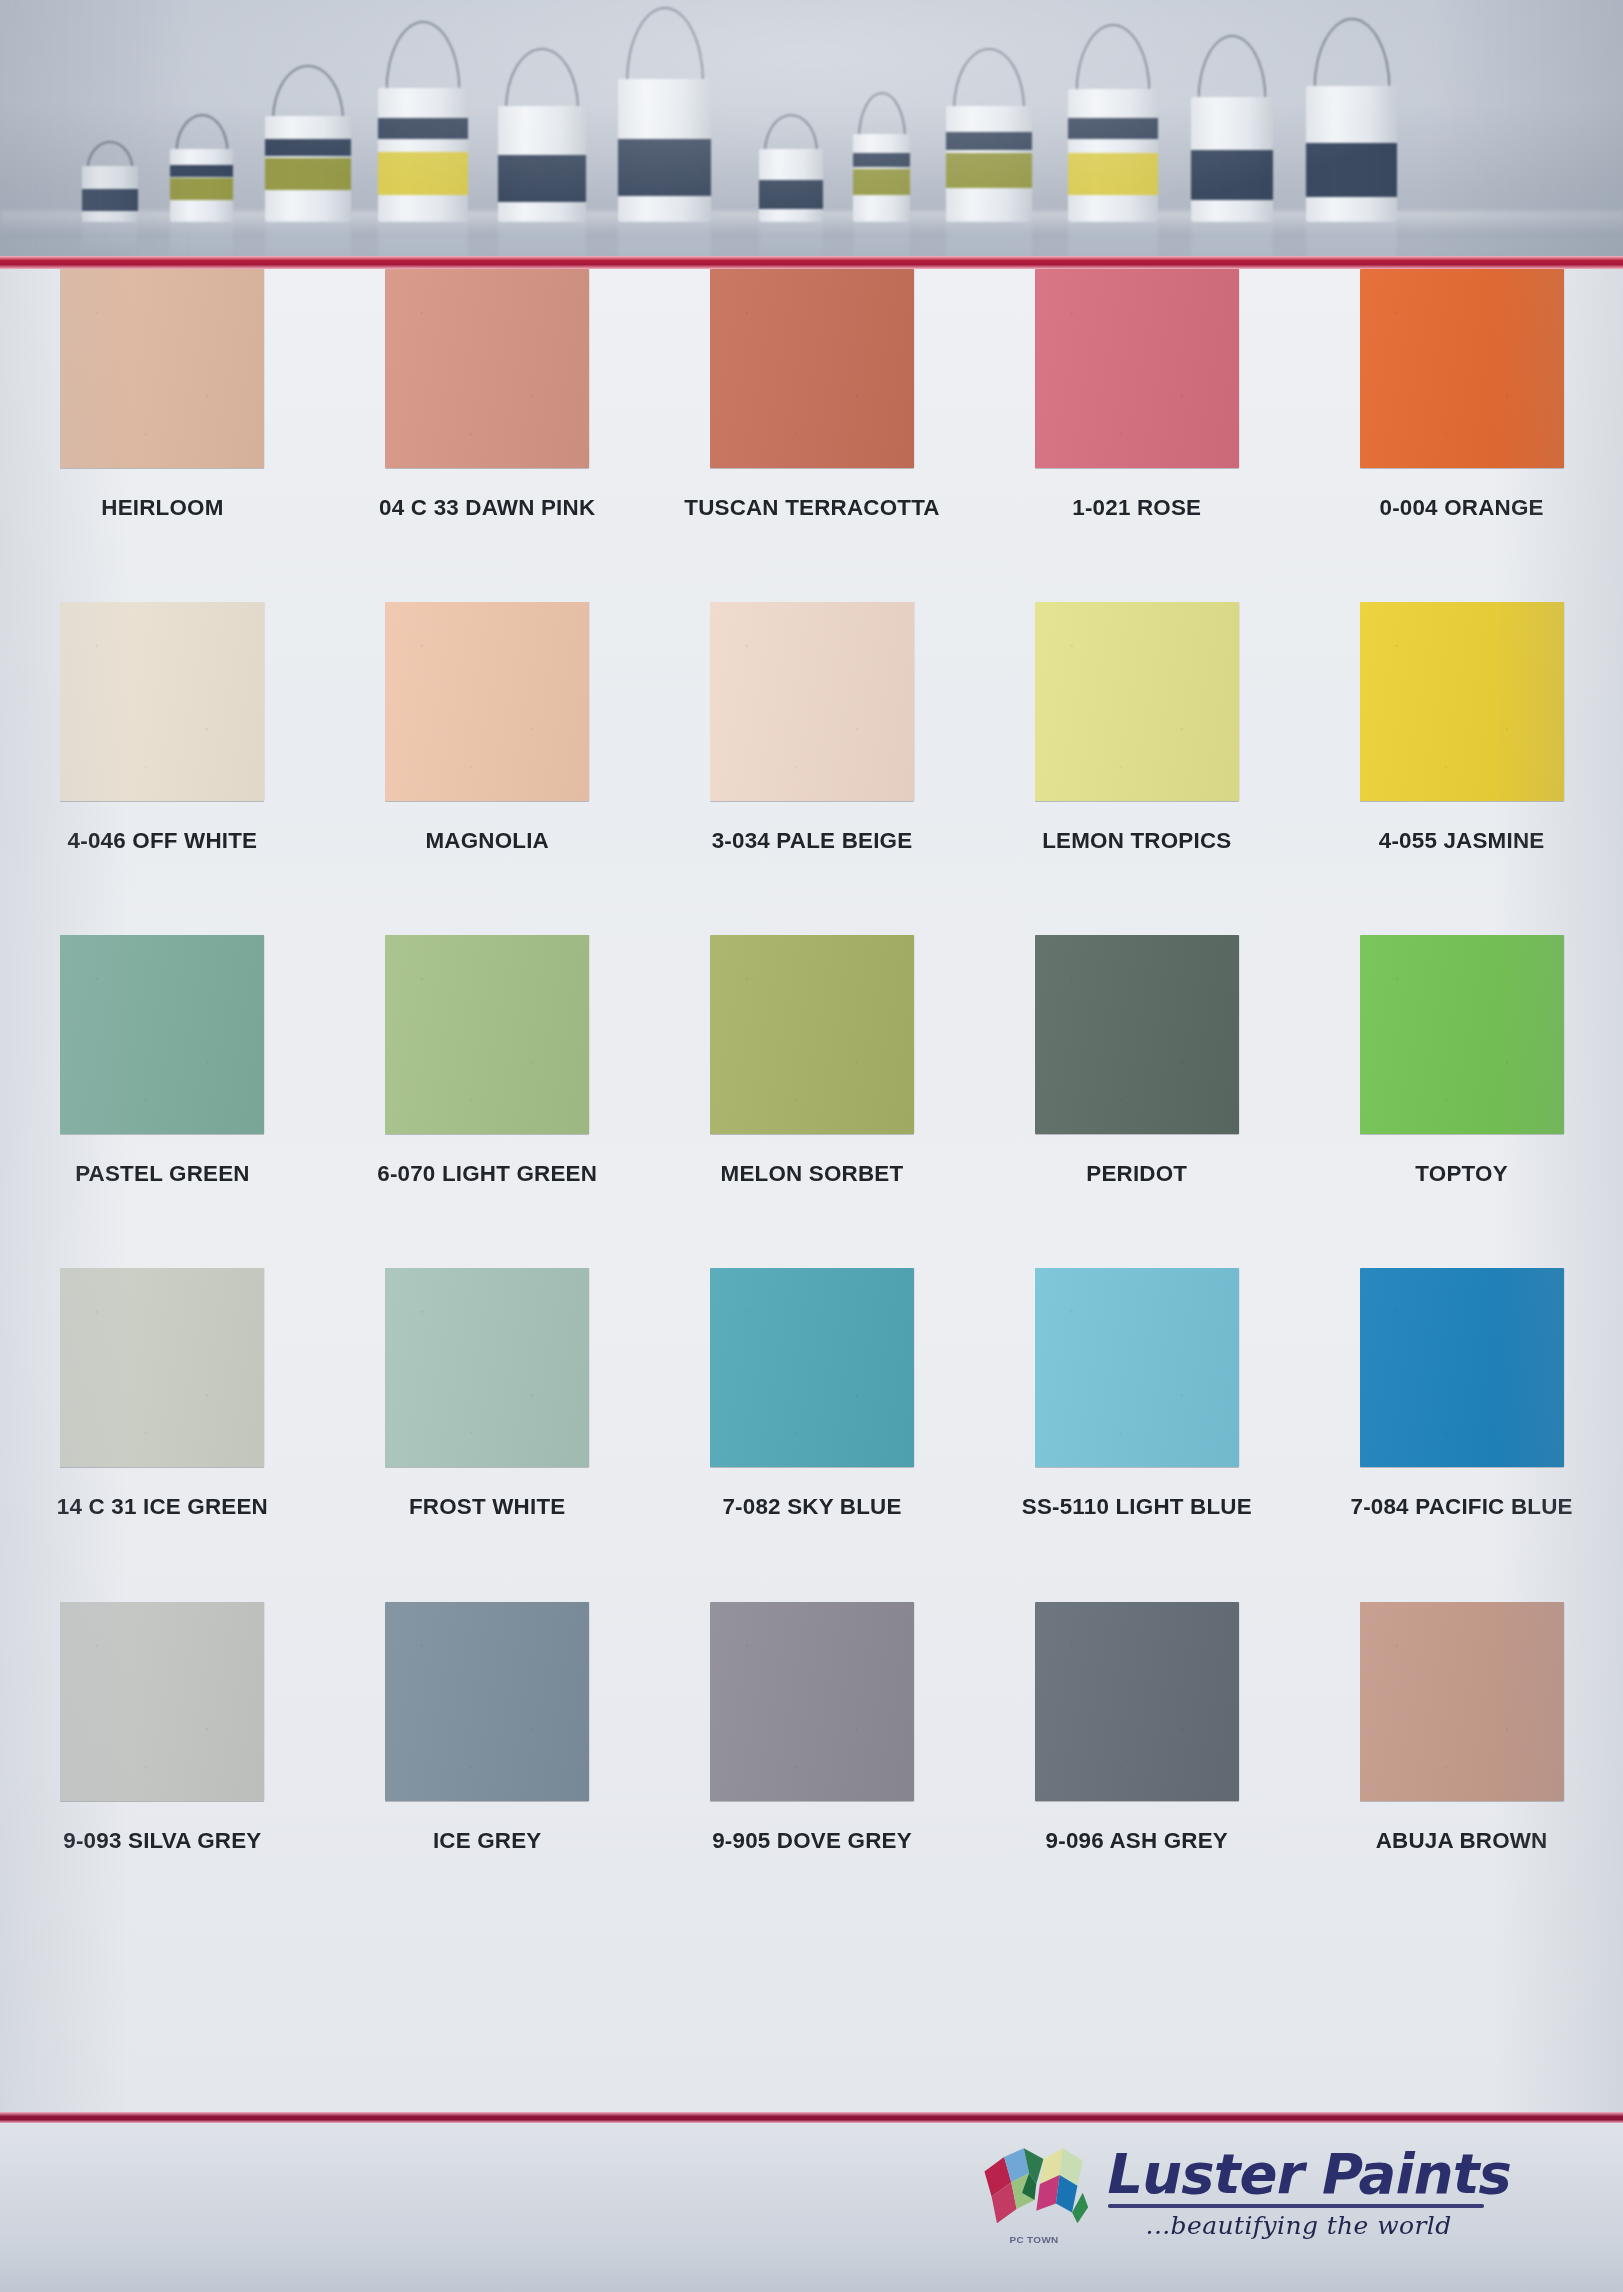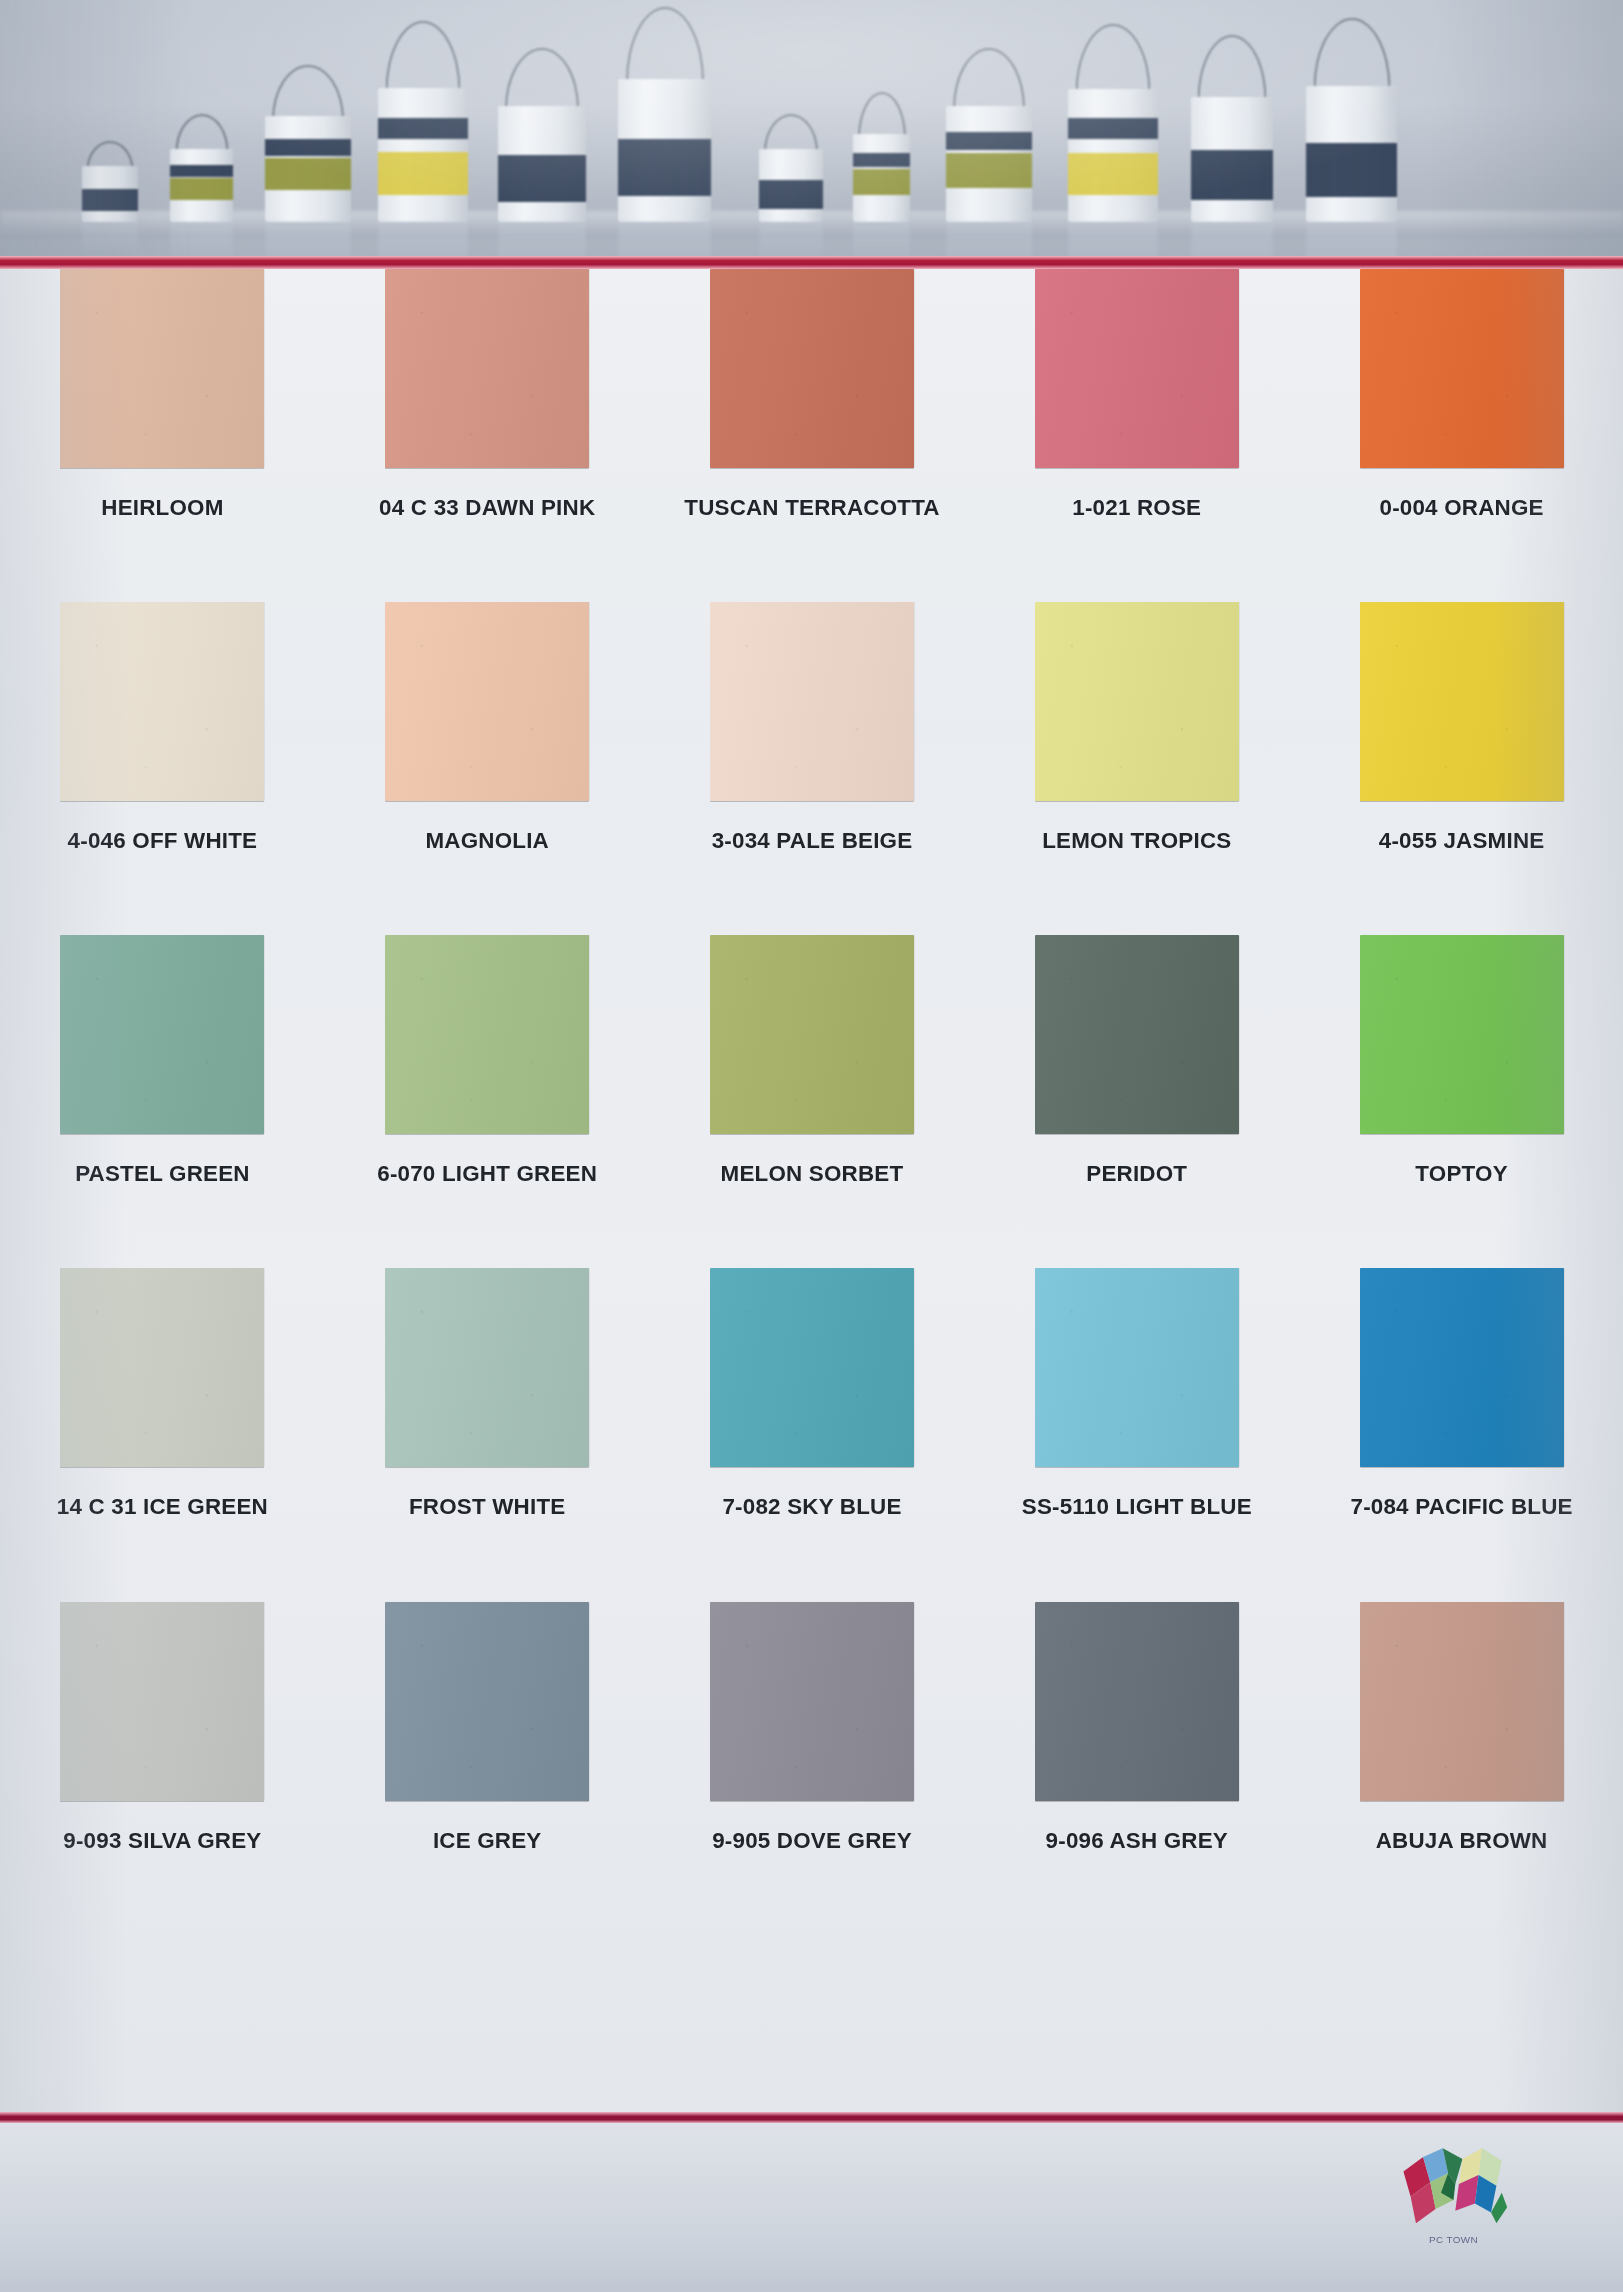--- a/index.html
+++ b/index.html
@@ -211,21 +211,21 @@
     width: 115px;
     height: 100px;
     position: relative;
   }
   .brand-mark-sub {
     position: absolute;
     bottom: -3.6px;
     left: 0; right: 0;
     text-align: center;
     font-size: 9.9px;
-    font-weight: 400;
+    font-weight: 700;
     color: #3a3e6a;
     letter-spacing: 0.4px;
     opacity: .75;
   }
   .brand-text { position: relative; padding-top: 5.4px; }
   .brand-name {
     font-family: "DejaVu Sans", sans-serif;
     font-size: 56px;
     font-weight: 700;
     font-style: italic;
@@ -480,17 +480,22 @@
           <polygon points="52,8  74,20 66,48 58,36" fill="#2d7a4f"></polygon>
           <polygon points="58,36 66,48 64,66 50,58" fill="#1f6b3f"></polygon>
           <polygon points="74,20 96,8  92,38 70,48" fill="#e2dfa2"></polygon>
           <polygon points="70,48 92,38 88,70 66,78" fill="#c4397a"></polygon>
           <polygon points="96,8  118,22 112,50 92,38" fill="#c8ddb4"></polygon>
           <polygon points="92,38 112,50 106,80 88,70" fill="#1a74b4"></polygon>
           <polygon points="106,80 118,58 124,74 112,92" fill="#2f8a4e"></polygon>
         </svg>
         <span class="brand-mark-sub">PC TOWN</span>
       </div>
+      <div class="brand-text">
+        <div class="brand-name">Luster Paints</div>
+        <div class="brand-underline"></div>
+        <div class="brand-tagline">...beautifying the world</div>
+      </div>
     </div>
   </div>
 
 </div>
 
 
 </body></html>

